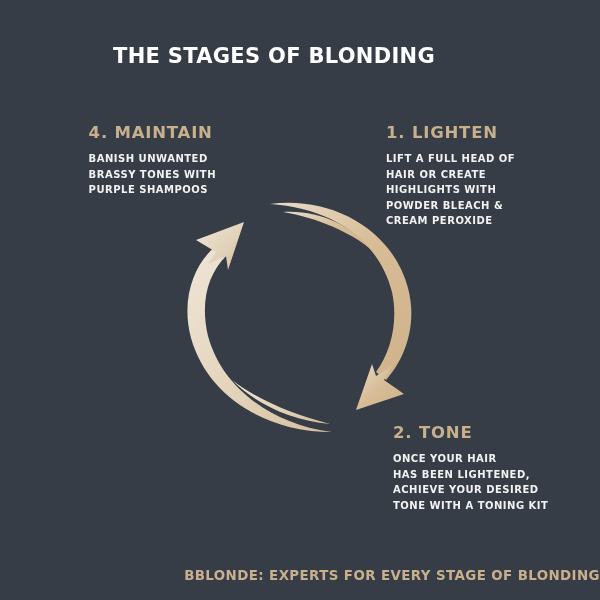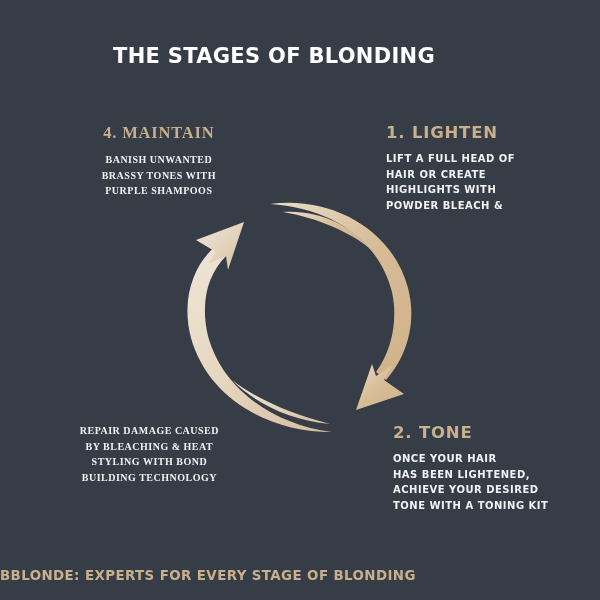--- a/index.html
+++ b/index.html
@@ -19,28 +19,28 @@
     .stage h2 {
       margin: 0 0 9px 0;
       font-size: 16.5px; font-weight: bold; letter-spacing: 0.8px;
       color: #c8b08d;
     }
     .stage .desc {
       color: #f2f2f2; font-size: 10px; font-weight: bold;
       line-height: 15.6px; letter-spacing: 0.5px;
     }
     .stage .desc span { display: block; white-space: nowrap; }
-    .right-al { text-align: center; font-family: Liberation Serif, serif; }
+    .right-al { text-align: left; }
     .s4 { right: 384px; top: 123px; }
     .s1 { left: 386px; top: 123px; }
     .s3 { right: 381px; top: 423px; }
     .s2 { left: 393px; top: 423px; }
     .footer {
       position: absolute; top: 568px; left: 0; width: 600px;
-      text-align: left; color: #c8b08d;
+      text-align: right; color: #c8b08d;
       font-weight: bold; font-size: 13.4px; letter-spacing: 0.4px;
     }
     svg.cycle { position: absolute; left: 0; top: 0; }
   </style>
 </head>
 <body>
 
 <div class="title">THE STAGES OF BLONDING</div>
 
 <div class="stage s4 right-al">
@@ -52,30 +52,25 @@
   </div>
 </div>
 
 <div class="stage s1">
   <h2>1. LIGHTEN</h2>
   <div class="desc">
     <span>LIFT A FULL HEAD OF</span>
     <span>HAIR OR CREATE</span>
     <span>HIGHLIGHTS WITH</span>
     <span>POWDER BLEACH &amp;</span>
+    <span>CREAM PEROXIDE</span>
   </div>
 </div>
 
 <div class="stage s3 right-al">
-  <div class="desc">
-    <span>REPAIR DAMAGE CAUSED</span>
-    <span>BY BLEACHING &amp; HEAT</span>
-    <span>STYLING WITH BOND</span>
-    <span>BUILDING TECHNOLOGY</span>
-  </div>
 </div>
 
 <div class="stage s2">
   <h2>2. TONE</h2>
   <div class="desc">
     <span>ONCE YOUR HAIR</span>
     <span>HAS BEEN LIGHTENED,</span>
     <span>ACHIEVE YOUR DESIRED</span>
     <span>TONE WITH A TONING KIT</span>
   </div>

